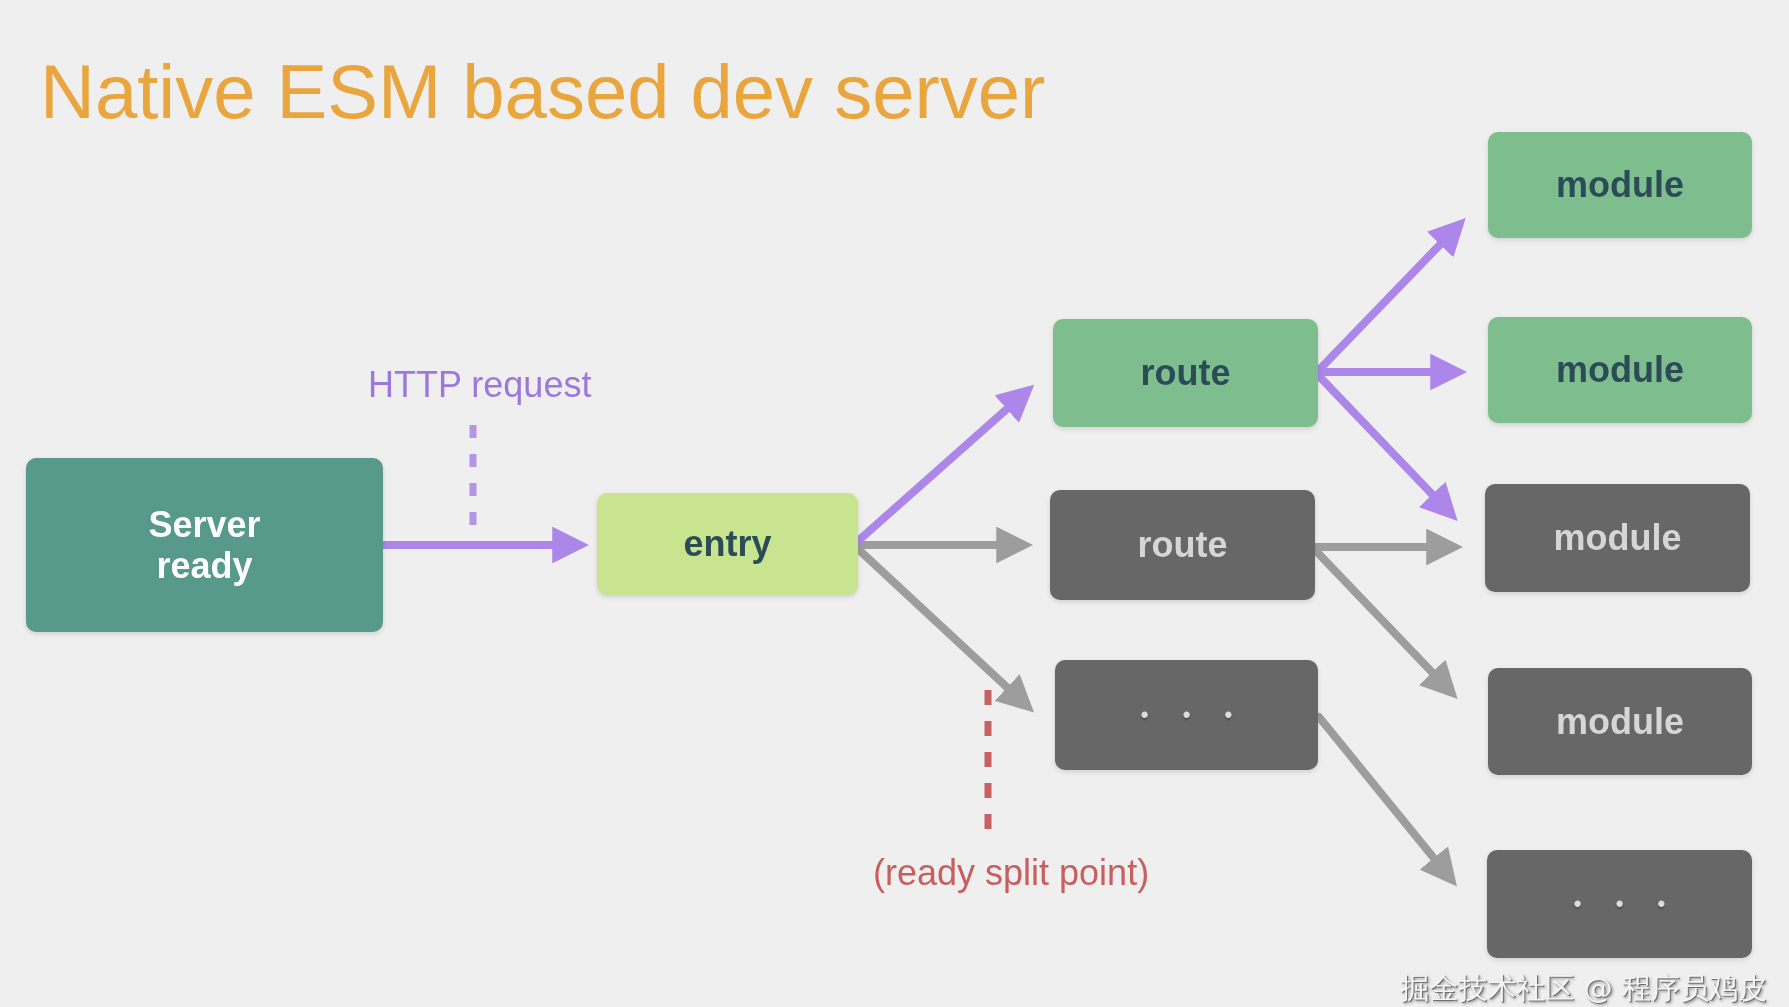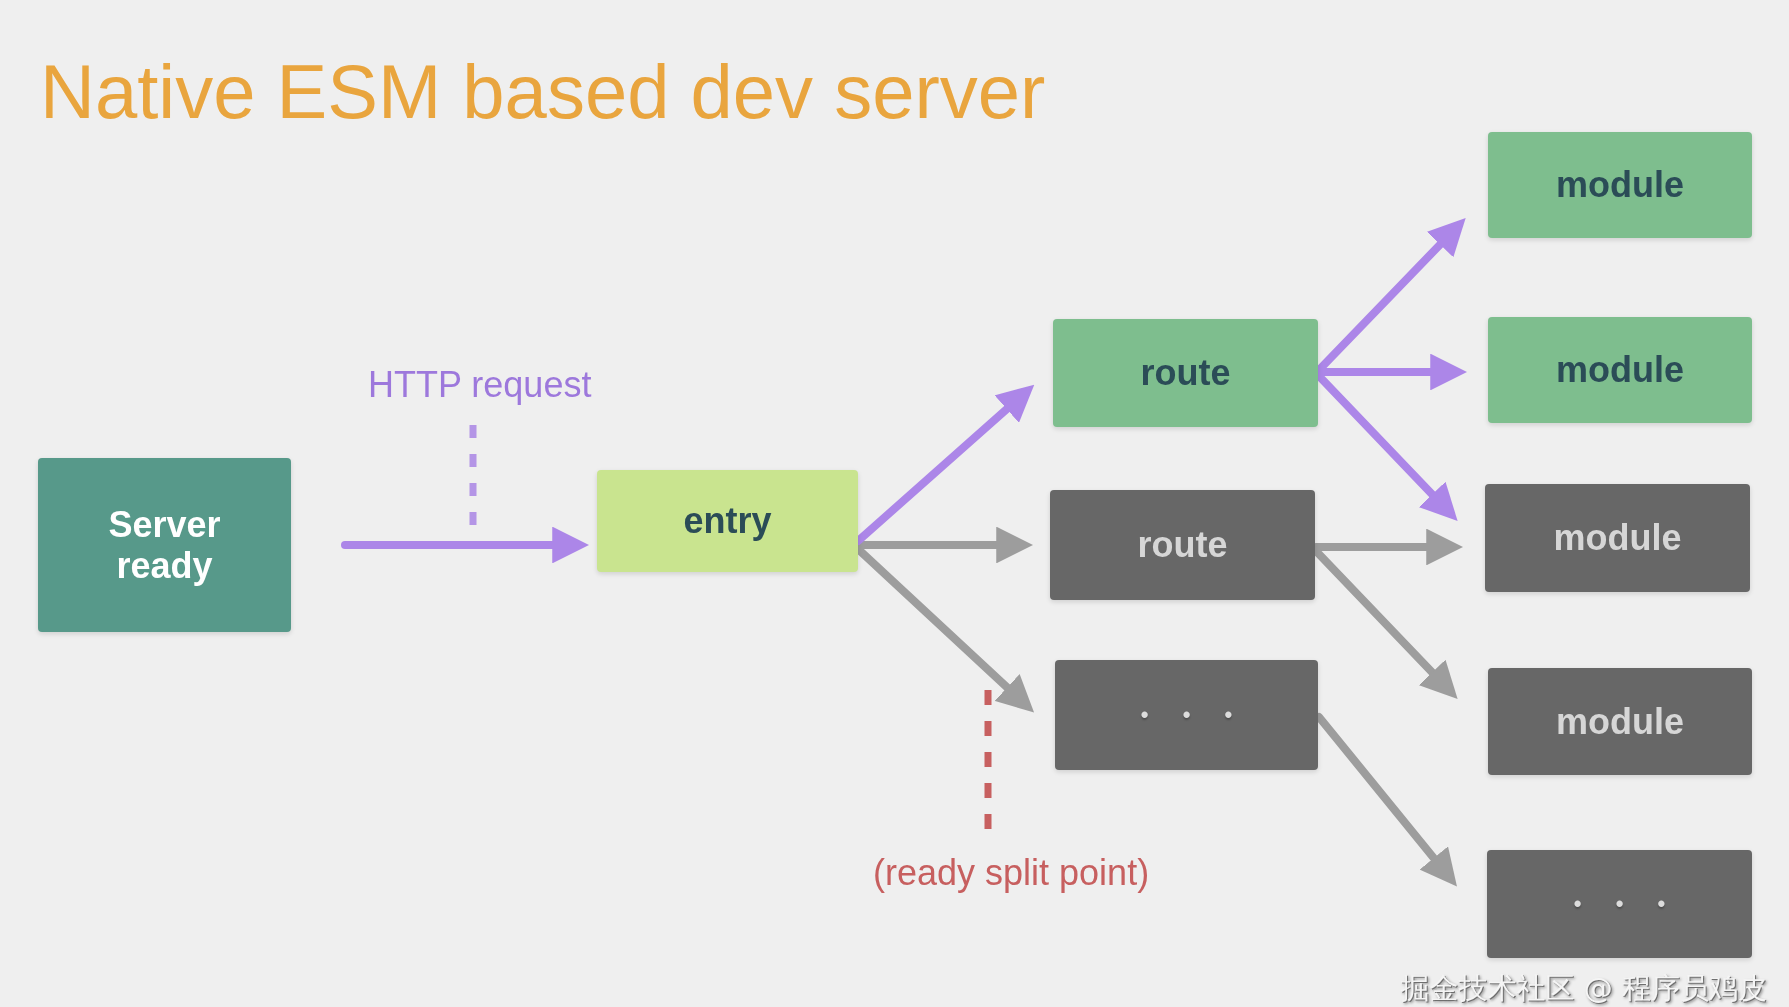--- a/index.html
+++ b/index.html
@@ -27,21 +27,21 @@
     line-height: 1.15;
   }
   .arrows {
     position: absolute;
     left: 0;
     top: 0;
     pointer-events: none;
   }
   .node {
     position: absolute;
-    border-radius: 4px;
+    border-radius: 10px;
     display: flex;
     align-items: center;
     justify-content: center;
     text-align: center;
     box-shadow: 0 2px 5px rgba(0,0,0,0.13);
   }
   .node span {
     white-space: pre-line;
     font-size: 36px;
     font-weight: 600;
@@ -58,22 +58,22 @@
   .dots span {
     font-size: 22px;
     letter-spacing: 14px;
     text-indent: 14px;
     color: #DCDCDC;
     font-weight: 700;
     text-shadow: 0 2px 2px rgba(0,0,0,0.25);
   }
 
   
-  .n-server-ready { left: 38px;  top: 458px; width: 253px; height: 174px; }
-  .n-entry        { left: 597px; top: 470px; width: 261px; height: 102px; }
+  .n-server-ready { left: 26px;  top: 458px; width: 357px; height: 174px; }
+  .n-entry        { left: 597px; top: 493px; width: 261px; height: 102px; }
   .n-route-top    { left: 1053px; top: 319px; width: 265px; height: 108px; }
   .n-route-mid    { left: 1050px; top: 490px; width: 265px; height: 110px; }
   .n-dots-mid     { left: 1055px; top: 660px; width: 263px; height: 110px; }
   .n-module-1     { left: 1488px; top: 132px; width: 264px; height: 106px; }
   .n-module-2     { left: 1488px; top: 317px; width: 264px; height: 106px; }
   .n-module-3     { left: 1485px; top: 484px; width: 265px; height: 108px; }
   .n-module-4     { left: 1488px; top: 668px; width: 264px; height: 107px; }
   .n-dots-bottom  { left: 1487px; top: 850px; width: 265px; height: 108px; }
 
   .float-label {

